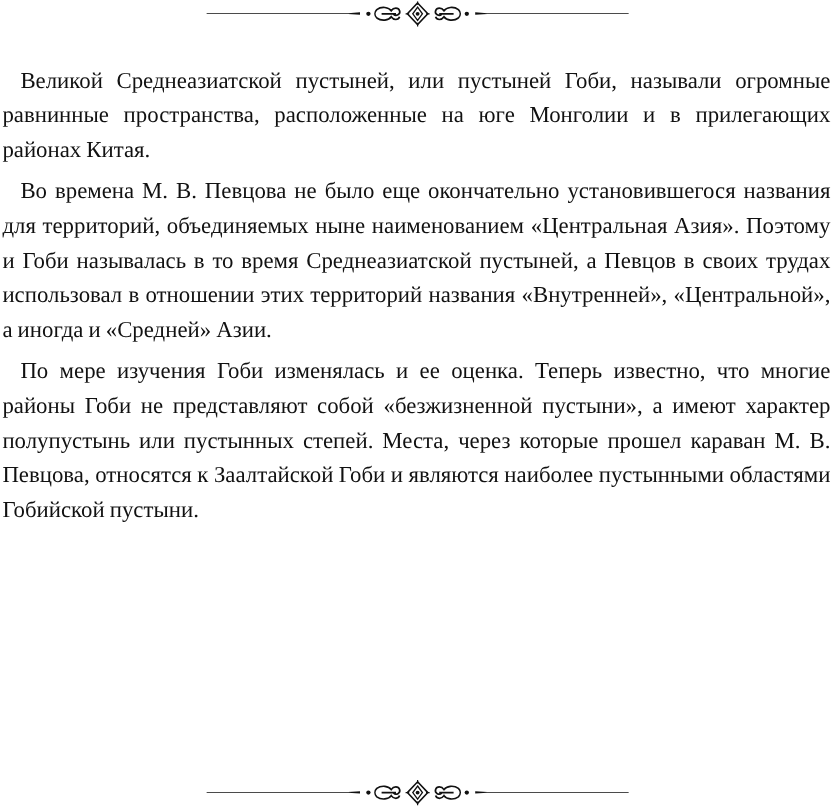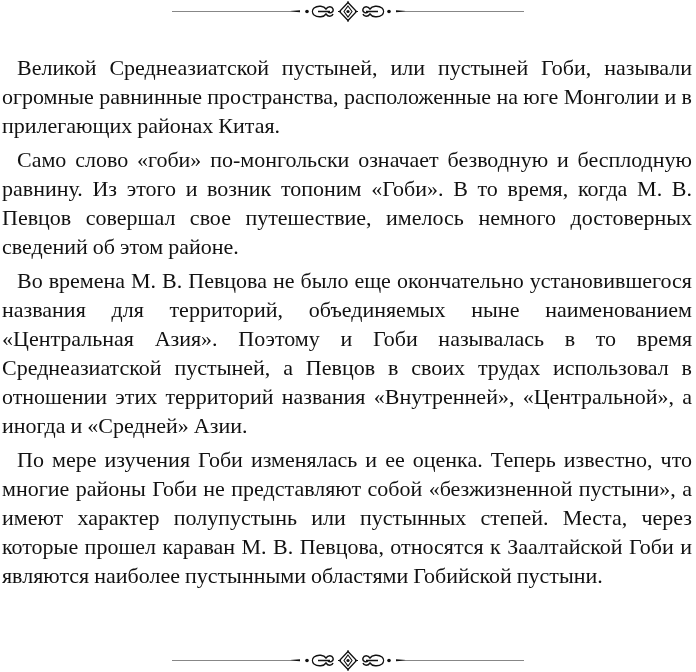--- a/index.html
+++ b/index.html
@@ -26,21 +26,21 @@
     .ornament svg { display: block; }
 
     .text-block {
       position: absolute;
       left: 2px;
       top: 53px;
       width: 690px;
     }
     .para {
       margin: 0 0 5px 0;
-      font-size: 22px;
+      font-size: 19px;
       line-height: 29px;
       text-align: justify;
       text-indent: 15px;
       hyphens: manual;
       word-spacing: -0.5px;
     }
   </style>
 </head>
 <body>
 
@@ -61,21 +61,20 @@
     <path d="M210 7 C206 4, 200 5, 198 8 C196 5, 192 5, 191 8 C190 11, 194 13, 196 11 M210 14 C206 17, 200 16, 198 13 C196 16, 192 16, 191 13 M210 7 C212 9, 212 12, 210 14 M206 10.5 L194 10.5" fill="none" stroke="#111" stroke-width="1.4"></path>
 
     <circle cx="217" cy="10.5" r="1.8" fill="#111"></circle>
 
     <path d="M224 9.3 L234 10 L352 10 L352 10.6 L234 10.6 L224 11.2 Z" fill="#111"></path>
   </svg>
 </div>
 
 <div class="text-block">
   <p class="para">Великой Среднеазиатской пустыней, или пустыней Гоби, на­зывали огромные равнинные пространства, расположенные на юге Монголии и в прилегающих районах Китая.</p>
-  <p class="para">Само слово «гоби» по-монгольски означает безводную и бес­плодную равнину. Из этого и возник топоним «Гоби». В то время, когда М. В. Певцов совершал свое путешествие, име­лось немного достоверных сведений об этом районе.</p>
   <p class="para">Во времена М. В. Певцова не было еще окончательно устано­вившегося названия для территорий, объединяемых ныне наи­менованием «Центральная Азия». Поэтому и Гоби называ­лась в то время Среднеазиатской пустыней, а Певцов в своих трудах использовал в отношении этих территорий названия «Внутренней», «Центральной», а иногда и «Средней» Азии.</p>
   <p class="para">По мере изучения Гоби изменялась и ее оценка. Теперь из­вестно, что многие районы Гоби не представляют собой «без­жизненной пустыни», а имеют характер полупустынь или пустынных степей. Места, через которые прошел караван М. В. Певцова, относятся к Заалтайской Гоби и являются наи­более пустынными областями Гобийской пустыни.</p>
 </div>
 
 <div class="ornament bottom">
   <svg width="352" height="22" viewBox="0 0 352 22">
     <path d="M0 10 L118 10 L128 9.3 L128 11.2 L118 10.6 L0 10.6 Z" fill="#111"></path>
     <circle cx="135" cy="10.5" r="1.8" fill="#111"></circle>
     <path d="M142 7 C146 4, 152 5, 154 8 C156 5, 160 5, 161 8 C162 11, 158 13, 156 11 M142 14 C146 17, 152 16, 154 13 C156 16, 160 16, 161 13 M142 7 C140 9, 140 12, 142 14 M146 10.5 L158 10.5" fill="none" stroke="#111" stroke-width="1.4"></path>
     <path d="M176 1.5 L184.5 10.5 L176 19.5 L167.5 10.5 Z" fill="none" stroke="#111" stroke-width="1.3"></path>

